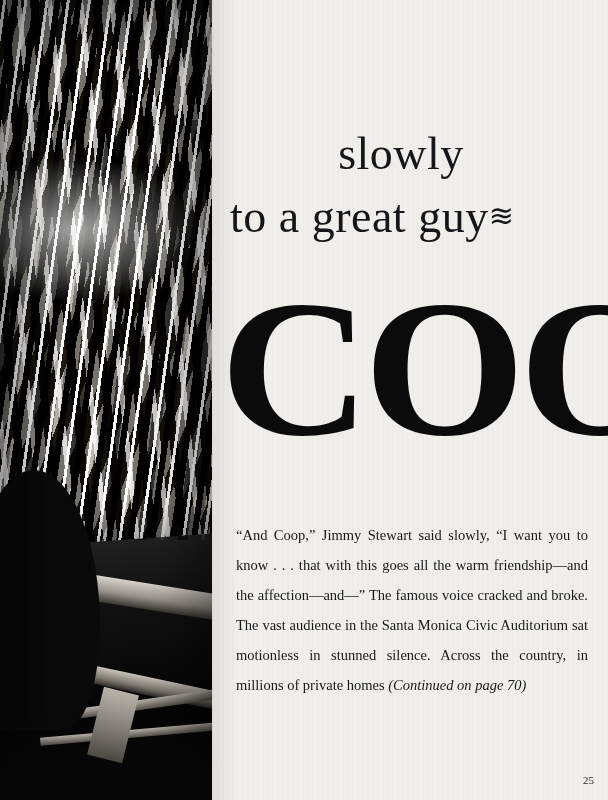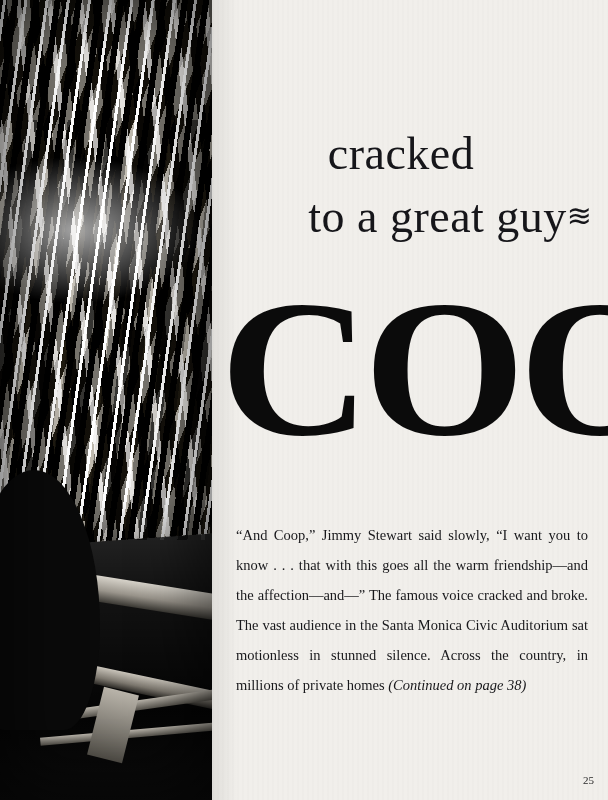--- a/index.html
+++ b/index.html
@@ -145,21 +145,21 @@
     top: 122px;
     width: 360px;
     font-family: "Liberation Serif", serif;
     font-size: 46px;
     line-height: 1.38;
     color: #16161a;
     letter-spacing: 0.5px;
     font-weight: 400;
   }
   .kicker .l1 { display: block; text-align: center; padding-right: 18px; }
-  .kicker .l2 { display: block; text-align: right; white-space: nowrap; }
+  .kicker .l2 { display: block; text-align: left; white-space: nowrap; }
   .swash {
     display: inline-block;
     font-size: 30px;
     transform: translateY(-6px);
     letter-spacing: -2px;
   }
 
   .coop {
     position: absolute;
     left: 8px;
@@ -215,26 +215,26 @@
     <div class="plank p2"></div>
     <div class="plank p3"></div>
     <div class="figure"></div>
     <div class="vignette"></div>
   </div>
 
   <div id="paper">
     <div class="grain"></div>
 
     <div class="kicker">
-      <span class="l1">cracked</span>
+      <span class="l1">slowly</span>
       <span class="l2"><span>to a great guy</span><span class="swash">≋</span></span>
     </div>
 
     <div class="coop">COOP</div>
 
     <div class="body-copy">
-      <p><span>“And Coop,” Jimmy Stewart said slowly, “I want you to know . . . that with this goes all the warm friendship—and the affection—and—” The famous voice cracked and broke. The vast audience in the Santa Monica Civic Auditorium sat motionless in stunned silence. Across the country, in millions of private homes </span><span class="cont">(Continued on page 38)</span></p>
+      <p><span>“And Coop,” Jimmy Stewart said slowly, “I want you to know . . . that with this goes all the warm friendship—and the affection—and—” The famous voice cracked and broke. The vast audience in the Santa Monica Civic Auditorium sat motionless in stunned silence. Across the country, in millions of private homes </span><span class="cont">(Continued on page 70)</span></p>
     </div>
 
     <div class="folio">25</div>
   </div>
 
 </div>
 
 </body></html>

